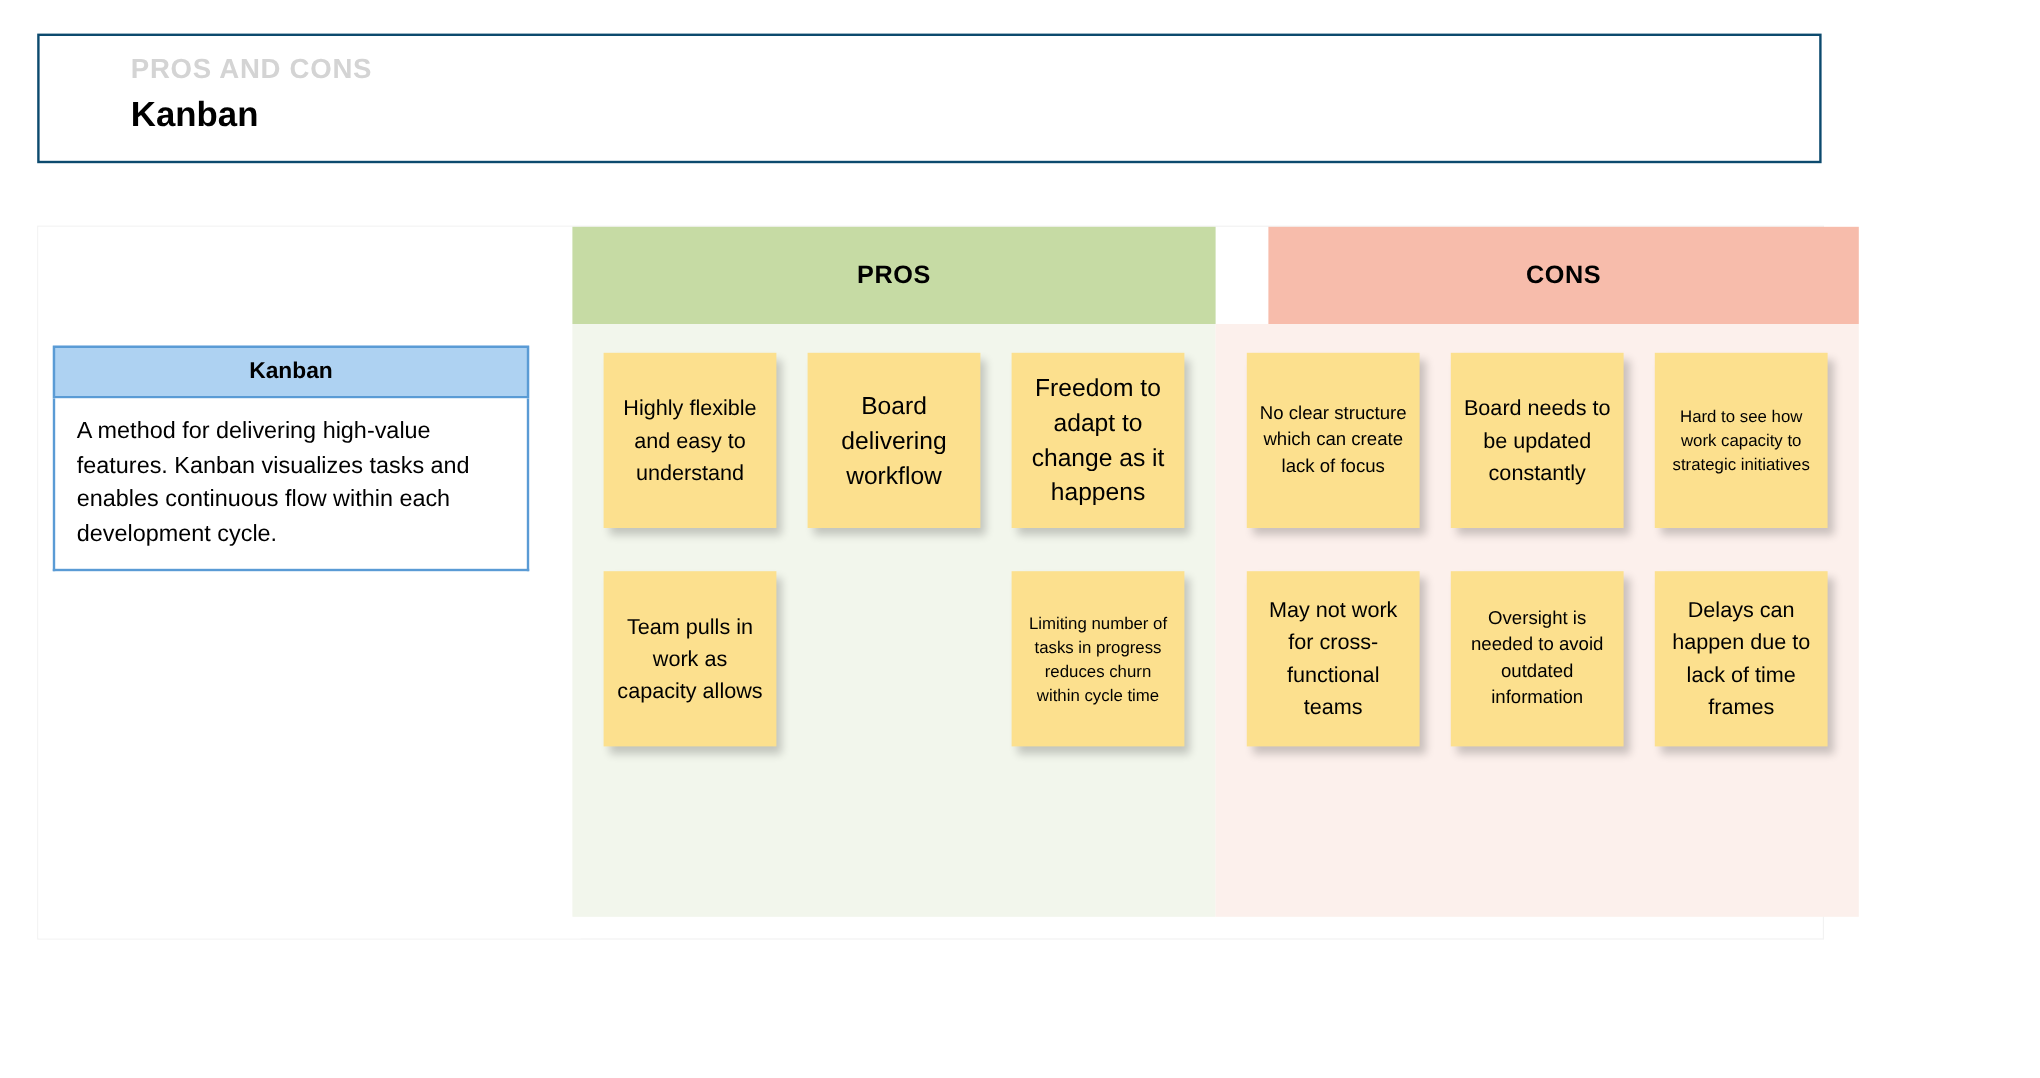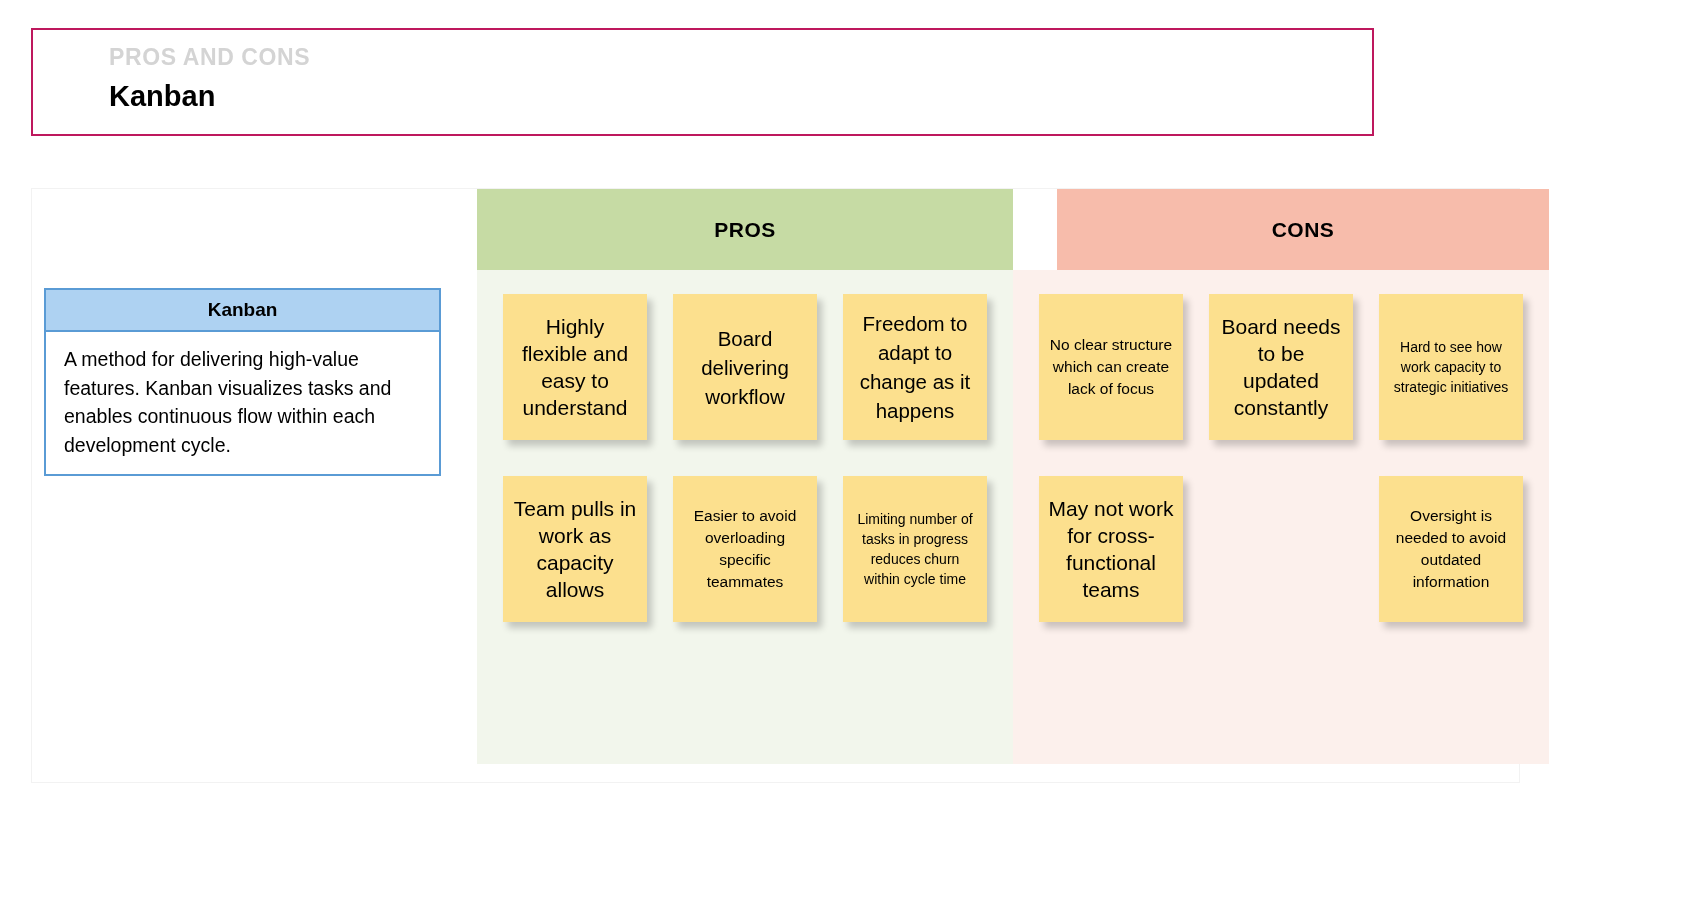--- a/index.html
+++ b/index.html
@@ -19,23 +19,23 @@
     position: relative;
     width: 1700px;
     height: 898px;
   }
 
   
   .header-card {
     position: absolute;
     left: 31px;
     top: 28px;
-    width: 1343px;
+    width: 1487px;
     height: 108px;
-    border: 2px solid #be185d;
+    border: 2px solid #0c4a6e;
     background: #ffffff;
     box-sizing: border-box;
   }
   .header-inner {
     position: absolute;
     left: 76px;
     top: 12px;
   }
   .eyebrow {
     font-size: 23px;
@@ -160,21 +160,21 @@
     justify-content: center;
     box-sizing: border-box;
     padding: 4px 8px;
   }
   .note-text {
     text-align: center;
     color: #000000;
     width: 100%;
   }
   .sz-lg .note-text { font-size: 20.5px; line-height: 29px; }
-  .sz-md .note-text { font-size: 21px;   line-height: 27px; }
+  .sz-md .note-text { font-size: 18px;   line-height: 27px; }
   .sz-sm .note-text { font-size: 15.5px; line-height: 22px; }
   .sz-xs .note-text { font-size: 14px;   line-height: 20px; }
 </style>
 </head>
 <body>
 
 <div class="page">
 
   <div class="header-card">
     <div class="header-inner">
@@ -205,23 +205,20 @@
               <span class="note-text">Board delivering workflow</span>
             </div>
             <div class="note sz-lg">
               <span class="note-text">Freedom to adapt to change as it happens</span>
             </div>
           </div>
           <div class="note-row">
             <div class="note sz-md">
               <span class="note-text">Team pulls in work as capacity allows</span>
             </div>
-            <div class="note sz-sm">
-              <span class="note-text">Easier to avoid overloading specific teammates</span>
-            </div>
             <div class="note sz-xs">
               <span class="note-text">Limiting number of tasks in progress reduces churn within cycle time</span>
             </div>
           </div>
         </div>
       </div>
 
       <div class="col col-cons">
         <div class="col-head">CONS</div>
         <div class="col-body">
@@ -236,19 +233,22 @@
               <span class="note-text">Hard to see how work capacity to strategic initiatives</span>
             </div>
           </div>
           <div class="note-row">
             <div class="note sz-md">
               <span class="note-text">May not work for cross-functional teams</span>
             </div>
             <div class="note sz-sm">
               <span class="note-text">Oversight is needed to avoid outdated information</span>
             </div>
+            <div class="note sz-md">
+              <span class="note-text">Delays can happen due to lack of time frames</span>
+            </div>
           </div>
         </div>
       </div>
 
     </div>
   </div>
 </div>
 
 </body></html>

